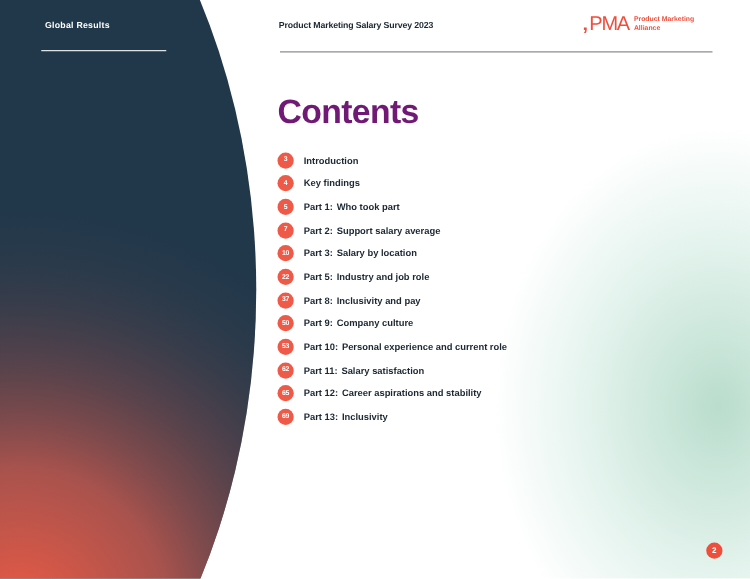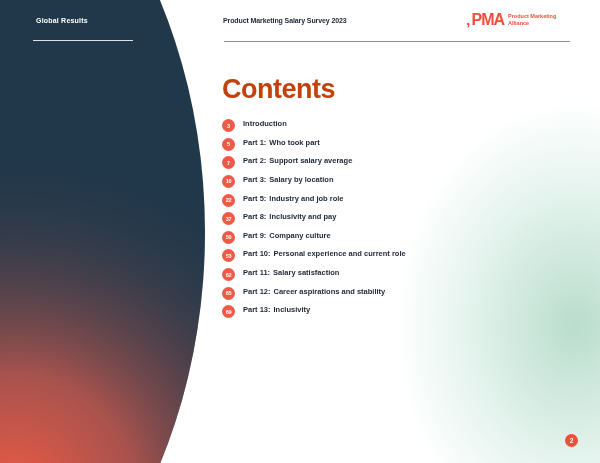--- a/index.html
+++ b/index.html
@@ -15,29 +15,29 @@
   .bg-teal{position:absolute;inset:0;pointer-events:none;
     background:radial-gradient(ellipse 250px 310px at 575px 325px,
       rgba(173,215,196,0.85) 0%, rgba(205,233,222,0.55) 42%, rgba(255,255,255,0) 72%);}
 
   
   .hdr-left{position:absolute;left:36px;top:17px;color:#fff;font-size:7px;font-weight:700;letter-spacing:.2px;}
   .hdr-left-line{position:absolute;left:33px;top:40px;width:100px;height:1px;background:rgba(255,255,255,.85);}
   .hdr-title{position:absolute;left:223px;top:17px;color:var(--text);font-size:7px;font-weight:700;letter-spacing:-.1px;}
   .hdr-line{position:absolute;left:224px;top:41px;width:346px;height:1px;background:#8a9096;}
   .logo{position:absolute;left:466px;top:12px;display:flex;align-items:center;color:var(--logoRed);}
-  .logo-acronym{font-size:16px;font-weight:700;letter-spacing:-1px;line-height:1;}
+  .logo-acronym{font-size:16px;font-weight:400;letter-spacing:-1px;line-height:1;}
   .logo-mark{font-size:16px;font-weight:700;margin-right:1px;line-height:1;}
   .logo-words{margin-left:4px;font-size:5.5px;font-weight:700;line-height:1.35;letter-spacing:0;}
 
   
   .contents-title{position:absolute;left:222px;top:76px;margin:0;font-size:27px;font-weight:700;
-    letter-spacing:-.5px;color:#c2410c;line-height:1;}
+    letter-spacing:-.5px;color:#701a75;line-height:1;}
   .toc{position:absolute;left:222px;top:119px;}
-  .toc-row{display:flex;height:18.65px;cursor:pointer;}
+  .toc-row{display:flex;align-items:center;height:18.65px;cursor:pointer;}
   .badge{flex:0 0 13px;width:13px;height:13px;border-radius:50%;background:var(--accent);
     display:flex;align-items:center;justify-content:center;margin-right:8px;}
   .badge i{font-style:normal;color:#fff;font-size:5.5px;font-weight:700;letter-spacing:-.2px;}
   .toc-label{font-size:7.5px;color:var(--text);white-space:nowrap;}
   .toc-label b{font-weight:700;}
   .toc-label .rest{margin-left:3px;font-weight:700;}
 
   
   .page-badge{position:absolute;left:565px;top:434px;width:13px;height:13px;border-radius:50%;
     background:#EE4F3C;color:#fff;font-size:6.5px;font-weight:700;
@@ -76,20 +76,26 @@
 
   <h1 class="contents-title">Contents</h1>
   <div class="toc">
   <div class="toc-row">
     <span class="badge">
           <i>3</i>
         </span>
     <span class="toc-label"><b>Introduction</b><span class="rest"></span></span>
   </div>
 
+  <div class="toc-row">
+    <span class="badge">
+          <i>4</i>
+        </span>
+    <span class="toc-label"><b>Key findings</b><span class="rest"></span></span>
+  </div>
 
   <div class="toc-row">
     <span class="badge">
           <i>5</i>
         </span>
     <span class="toc-label"><b>Part 1:</b><span class="rest">Who took part</span></span>
   </div>
 
   <div class="toc-row">
     <span class="badge">

